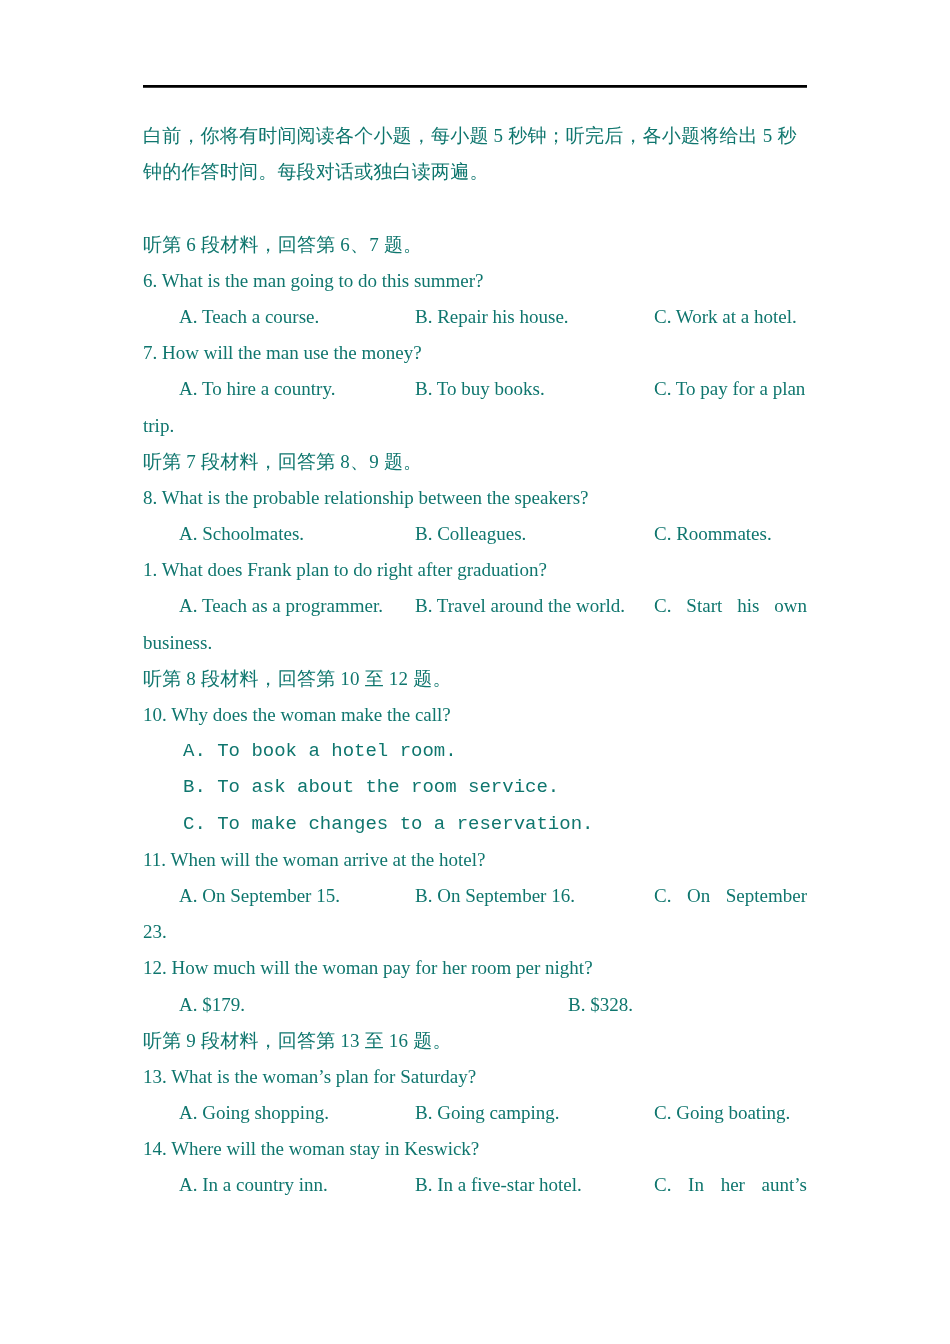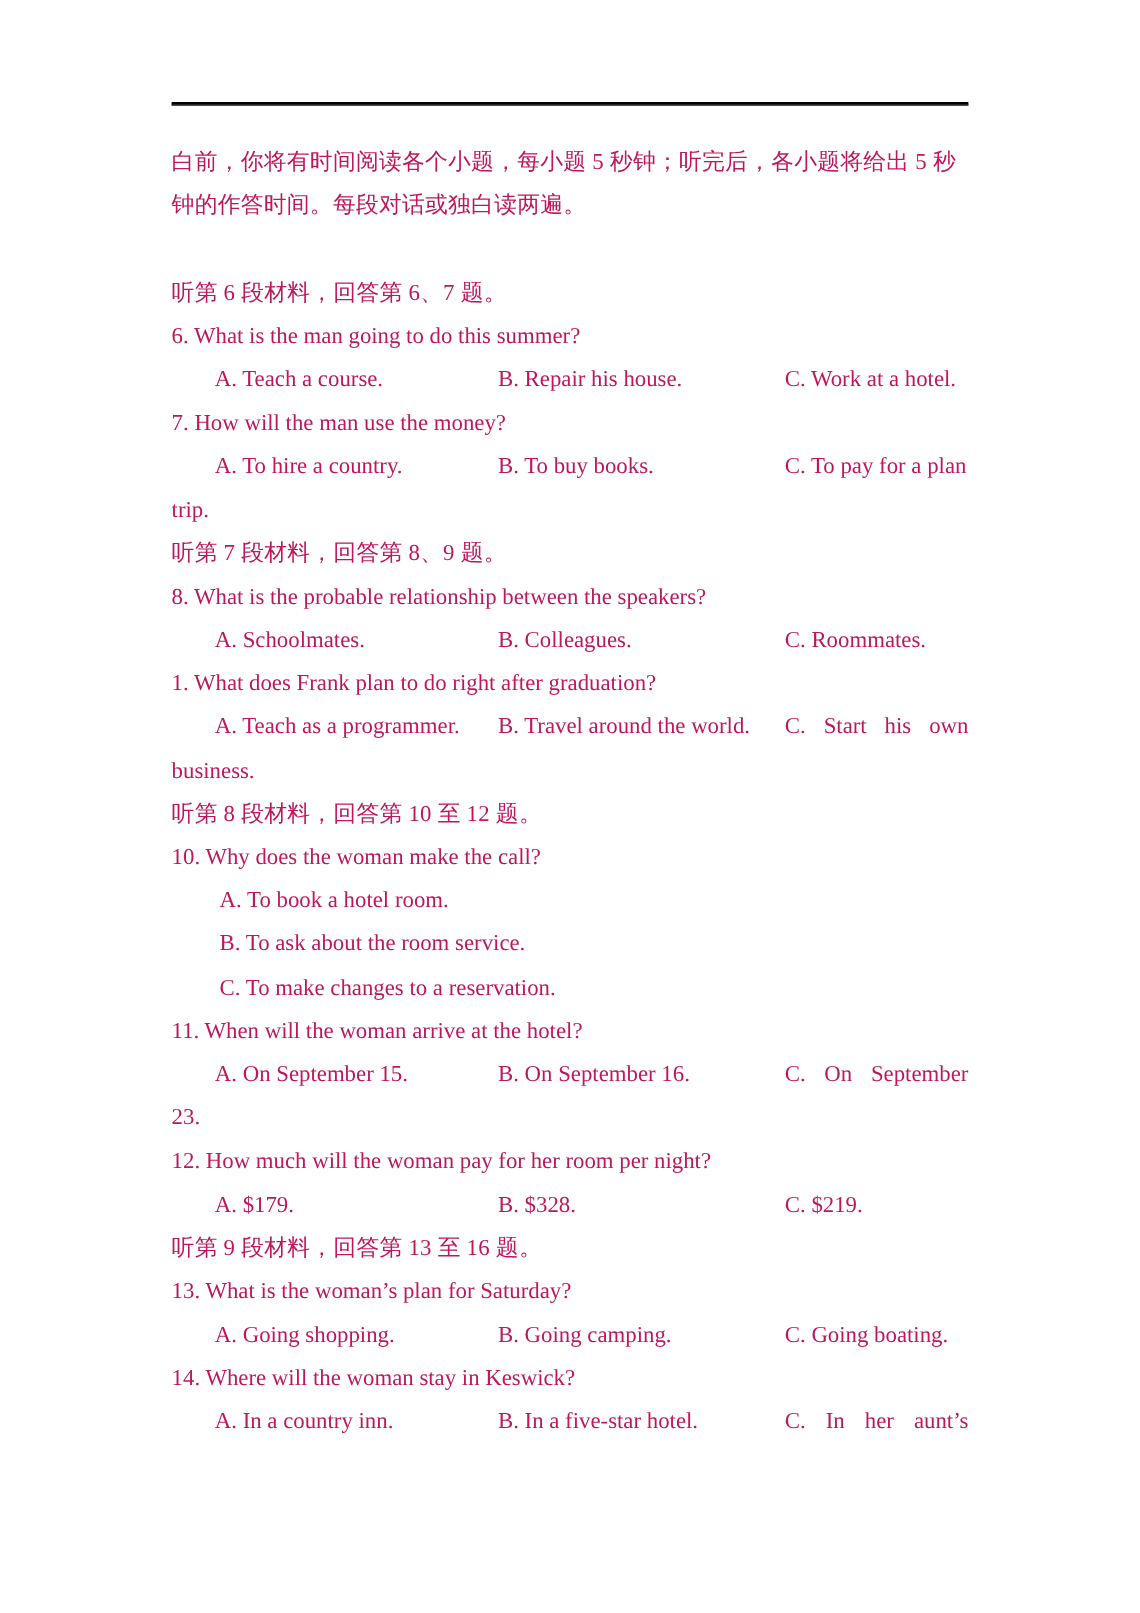--- a/index.html
+++ b/index.html
@@ -6,21 +6,21 @@
   html, body {
     margin: 0;
     padding: 0;
     background: #ffffff;
   }
   .page {
     position: relative;
     width: 950px;
     height: 1344px;
     background: #ffffff;
-    color: #be185d;
+    color: #0f766e;
     font-family: "Liberation Serif", "DejaVu Serif", serif;
     overflow: hidden;
   }
   .content {
     position: absolute;
     left: 143px;
     top: 0;
     width: 664px;
   }
   .top-spacer { height: 85px; }
@@ -47,21 +47,21 @@
   }
   .colA { width: 236px; white-space: nowrap; }
   .colB { width: 239px; white-space: nowrap; }
   .colC { flex: 1; min-width: 0; white-space: nowrap; }
   .colC.just {
     white-space: normal;
     text-align: justify;
     text-align-last: justify;
   }
   
-  .opt1 { padding-left: 40px; }
+  .opt1 { padding-left: 40px; font-family: Liberation Mono, monospace; }
   
   .cn { letter-spacing: 0.2px; }
 </style>
 </head>
 <body>
 
 <div class="page">
   <div class="content">
     <div class="top-spacer"></div>
     <div class="rule"></div>
@@ -118,21 +118,20 @@
         <span class="colA">A. On September 15.</span>
         <span class="colB">B. On September 16.</span>
         <span class="colC just">C. On September</span>
       </div>
       <div class="line">23.</div>
 
       <div class="line">12. How much will the woman pay for her room per night?</div>
       <div class="line opts">
         <span class="colA">A. $179.</span>
         <span class="colB">B. $328.</span>
-        <span class="colC">C. $219.</span>
       </div>
 
       <div class="line cn">听第 9 段材料，回答第 13 至 16 题。</div>
 
       <div class="line">13. What is the woman’s plan for Saturday?</div>
       <div class="line opts">
         <span class="colA">A. Going shopping.</span>
         <span class="colB">B. Going camping.</span>
         <span class="colC">C. Going boating.</span>
       </div>

